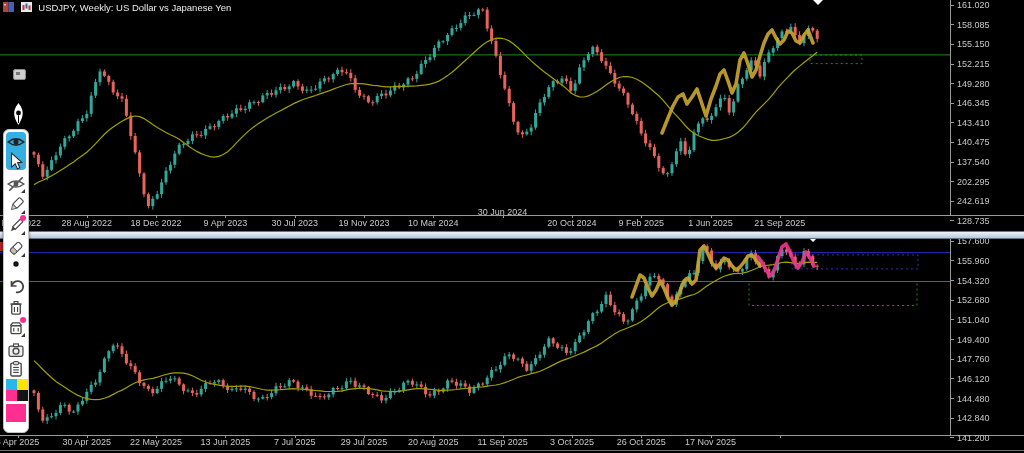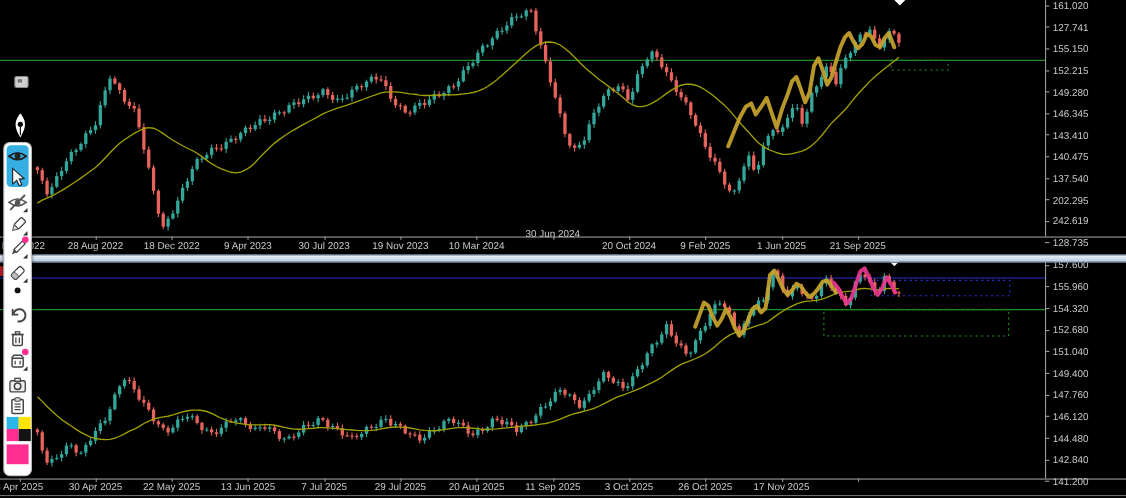--- a/index.html
+++ b/index.html
@@ -397,20 +397,34 @@
         <rect x="806.9" y="28.1" width="3" height="7.9" fill="#32a79a"></rect>
         <line x1="812.8" y1="26.4" x2="812.8" y2="32.6" stroke="#e8635c" stroke-width="1"></line>
         <rect x="811.3" y="28.1" width="3" height="2.5" fill="#e8635c"></rect>
         <line x1="817.2" y1="29.0" x2="817.2" y2="42.4" stroke="#e8635c" stroke-width="1"></line>
         <rect x="815.7" y="30.6" width="3" height="8.2" fill="#e8635c"></rect>
       </g>
       <path d="M34.0,184.7 L38.4,182.0 42.8,180.2 47.2,178.1 51.6,175.7 56.0,173.3 60.4,170.6 64.8,167.7 69.2,164.8 73.6,161.9 78.0,158.6 82.4,155.4 86.8,152.2 91.2,148.1 95.6,143.6 100.0,138.8 104.4,134.3 108.8,130.3 113.2,127.0 117.6,124.1 122.0,121.3 126.4,118.9 130.8,116.8 135.2,116.0 139.6,116.6 144.0,118.6 148.4,121.5 152.8,124.6 157.2,127.5 161.6,130.0 166.0,132.5 170.4,134.8 174.8,136.8 179.2,139.3 183.6,142.4 188.0,145.8 192.4,148.8 196.8,151.4 201.2,153.6 205.6,155.2 210.0,156.6 214.4,157.1 218.8,156.4 223.2,154.5 227.6,151.7 232.0,147.7 236.4,142.8 240.8,138.4 245.2,134.1 249.6,130.1 254.0,126.7 258.4,123.6 262.8,120.7 267.2,118.1 271.6,115.6 276.0,113.1 280.4,110.7 284.8,108.4 289.2,106.0 293.6,103.6 298.0,101.6 302.4,99.8 306.8,98.3 311.2,96.9 315.6,95.5 320.0,93.9 324.4,92.4 328.8,90.9 333.2,89.1 337.6,87.5 342.0,86.0 346.4,84.5 350.8,83.7 355.2,83.5 359.6,83.6 364.0,83.9 368.4,84.6 372.8,85.3 377.2,85.7 381.6,86.4 386.0,86.8 390.4,86.8 394.8,86.6 399.2,86.5 403.6,86.3 408.0,86.1 412.4,86.2 416.8,85.9 421.2,85.4 425.6,84.9 430.0,84.1 434.4,82.9 438.8,81.1 443.2,78.6 447.6,75.6 452.0,72.2 456.4,68.5 460.8,64.5 465.2,60.5 469.6,56.6 474.0,52.5 478.4,48.5 482.8,44.7 487.2,41.7 491.6,39.6 496.0,38.4 500.4,38.2 504.8,39.0 509.2,40.9 513.6,44.0 518.0,47.8 522.4,52.1 526.8,56.6 531.2,60.9 535.6,64.8 540.0,68.5 544.4,72.0 548.8,75.2 553.2,78.5 557.6,81.9 562.0,85.0 566.4,88.6 570.8,92.7 575.2,95.4 579.6,96.8 584.0,97.0 588.4,95.9 592.8,93.8 597.2,91.3 601.6,88.2 606.0,84.9 610.4,81.9 614.8,79.5 619.2,77.5 623.6,76.5 628.0,76.6 632.4,77.5 636.8,79.2 641.2,81.8 645.6,84.8 650.0,88.2 654.4,92.0 658.8,95.8 663.2,100.3 667.6,105.6 672.0,110.8 676.4,115.7 680.8,120.4 685.2,125.5 689.6,130.0 694.0,133.3 698.4,135.8 702.8,137.5 707.2,139.1 711.6,140.3 716.0,140.4 720.4,139.6 724.8,138.5 729.2,137.4 733.6,135.3 738.0,132.2 742.4,128.3 746.8,123.4 751.2,117.8 755.6,112.4 760.0,108.0 764.4,103.6 768.8,99.1 773.2,93.8 777.6,88.2 782.0,83.2 786.4,78.6 790.8,74.0 795.2,69.7 799.6,66.1 804.0,62.5 808.4,59.0 812.8,55.7 817.2,52.0 " fill="none" stroke="#a0a000" stroke-width="1.2"></path>
       <path d="M662,133 L668,118 L673,106 L678,97 L683,94 L687,104 L692,97 L697,89 L701,101 L706,116 L711,99 L716,86 L720,74 L724,70 L728,81 L732,93 L736,84 L740,60 L744,53 L748,64 L752,77 L756,70 L760,56 L764,43 L768,34 L772,30 L776,38 L780,44 L784,40 L788,31 L792,33 L796,41 L800,43 L804,35 L808,30 L813,43" fill="none" stroke="#c7a42e" stroke-width="3.6" stroke-linecap="round" stroke-linejoin="round" opacity="0.92"></path>
       <polygon points="813,0 823,0 818,5" fill="#fff"></polygon>
     </svg>
+  <div class="title" style="left:3px;top:2px">
+    <span class="titleicon"><svg width="11" height="10">
+          <rect x="0" y="0" width="5.5" height="10" fill="#b8413a"></rect>
+          <rect x="5.5" y="0" width="5.5" height="10" fill="#3f62b5"></rect>
+          <rect x="1" y="2" width="2" height="1.5" fill="#e9b9b6"></rect>
+        </svg></span>
+    <span class="titleicon"><svg width="11" height="10">
+          <rect x="0" y="0" width="11" height="10" fill="#e8e8e8"></rect>
+          <rect x="1.5" y="3" width="2" height="5" fill="#c03a34"></rect>
+          <rect x="4.5" y="1.5" width="2" height="5" fill="#3f62b5"></rect>
+          <rect x="7.5" y="3.5" width="2" height="4.5" fill="#c03a34"></rect>
+        </svg></span>
+    <span>USDJPY, Weekly:  US Dollar vs Japanese Yen</span>
+  </div>
 
   <svg class="plot" id="svg-1" width="950" height="198" style="top:237px">
       <line x1="0" y1="15.7" x2="950" y2="15.7" stroke="#2a2ec8" stroke-width="1"></line>
       <line x1="0" y1="44.5" x2="950" y2="44.5" stroke="#1e8c1e" stroke-width="1"></line>
       <rect x="792" y="17.9" width="126" height="14.0" fill="none" stroke="#2a2ec8" stroke-width="1" stroke-dasharray="2,3"></rect>
       <rect x="749" y="44.5" width="168" height="24.0" fill="none" stroke="#1e8c1e" stroke-width="1" stroke-dasharray="2,3"></rect>
       <g>
         <line x1="34.0" y1="152.4" x2="34.0" y2="159.0" stroke="#e8635c" stroke-width="1"></line>
         <rect x="32.5" y="153.4" width="3" height="2.6" fill="#e8635c"></rect>
         <line x1="38.4" y1="154.2" x2="38.4" y2="175.2" stroke="#e8635c" stroke-width="1"></line>
@@ -782,21 +796,21 @@
   <div class="vborder" style="left:950px;top:237px;height:198px"></div>
   <div class="hborder" style="left:0;top:435px;width:1024px"></div>
   <div id="bottomstrip"></div>
 
   <div id="splitter"></div>
 
   <div id="axes">
       <div class="tick" style="left:950px;top:4.7px;width:4px;height:1px"></div>
       <div class="lbl" style="left:957px;top:0.2px">161.020</div>
       <div class="tick" style="left:950px;top:24.3px;width:4px;height:1px"></div>
-      <div class="lbl" style="left:957px;top:19.8px">127.741</div>
+      <div class="lbl" style="left:957px;top:19.8px">158.085</div>
       <div class="tick" style="left:950px;top:43.9px;width:4px;height:1px"></div>
       <div class="lbl" style="left:957px;top:39.4px">155.150</div>
       <div class="tick" style="left:950px;top:63.5px;width:4px;height:1px"></div>
       <div class="lbl" style="left:957px;top:59.0px">152.215</div>
       <div class="tick" style="left:950px;top:83.1px;width:4px;height:1px"></div>
       <div class="lbl" style="left:957px;top:78.6px">149.280</div>
       <div class="tick" style="left:950px;top:102.7px;width:4px;height:1px"></div>
       <div class="lbl" style="left:957px;top:98.2px">146.345</div>
       <div class="tick" style="left:950px;top:122.3px;width:4px;height:1px"></div>
       <div class="lbl" style="left:957px;top:117.8px">143.410</div>

